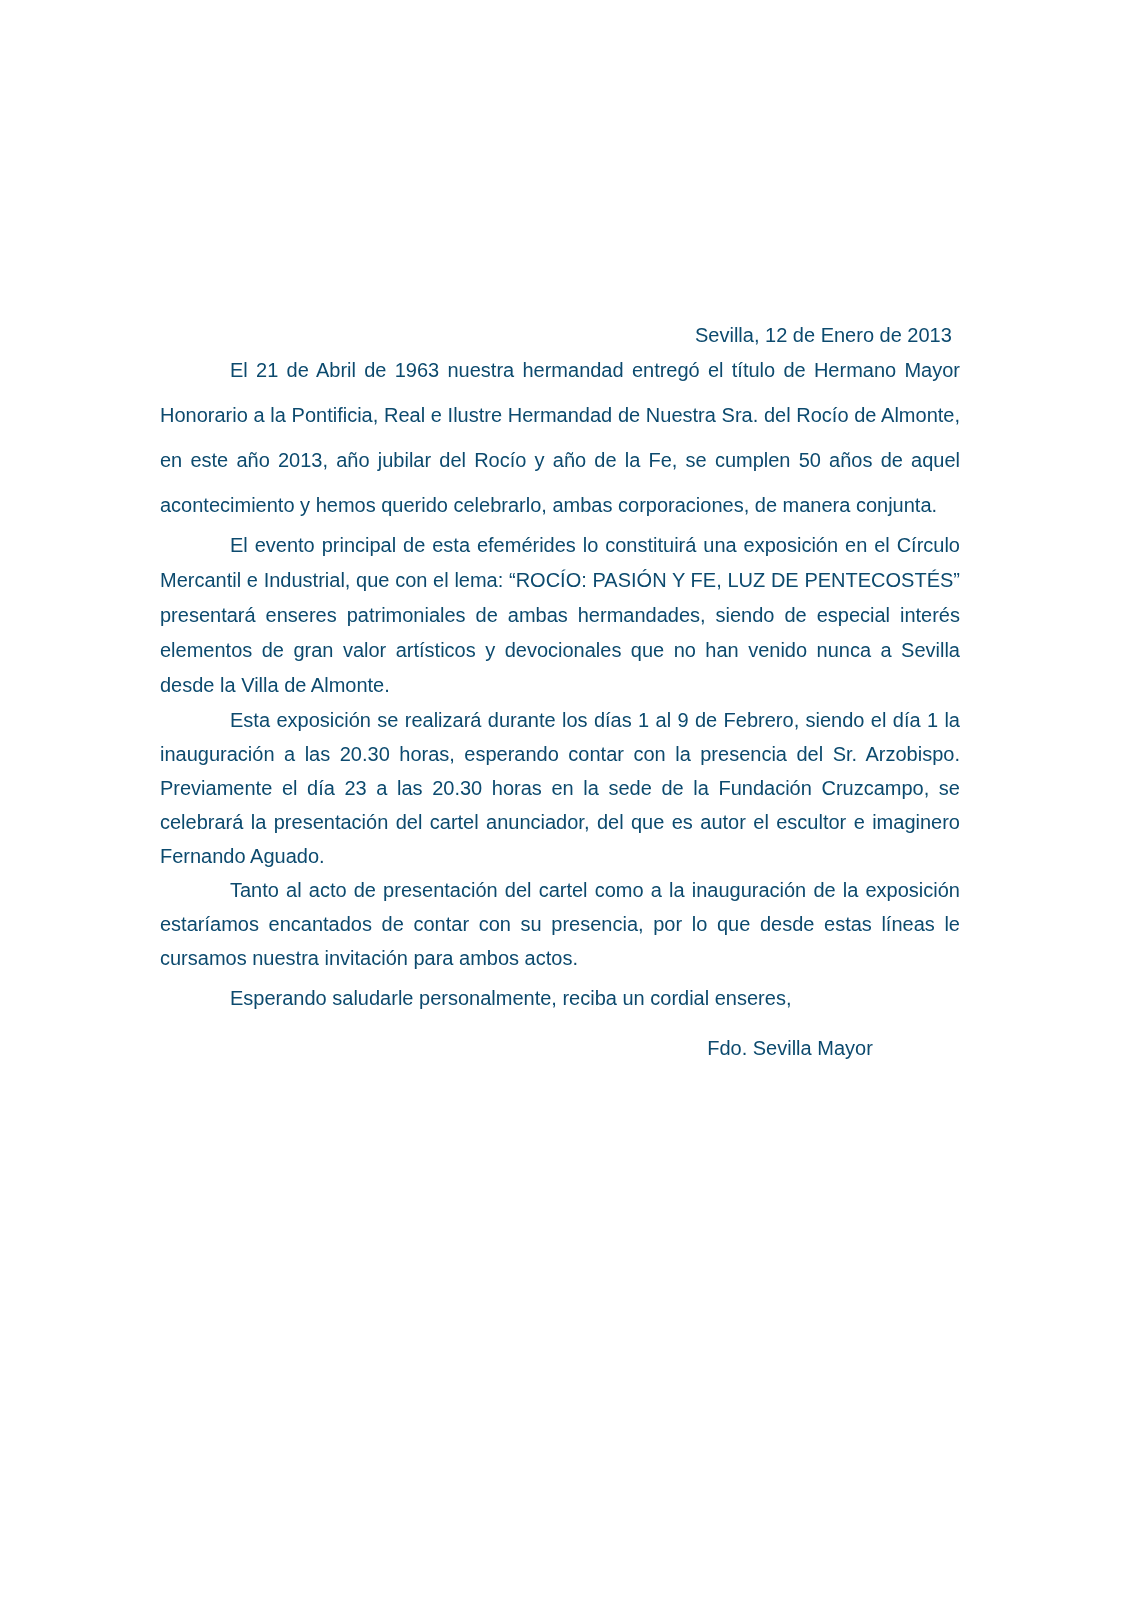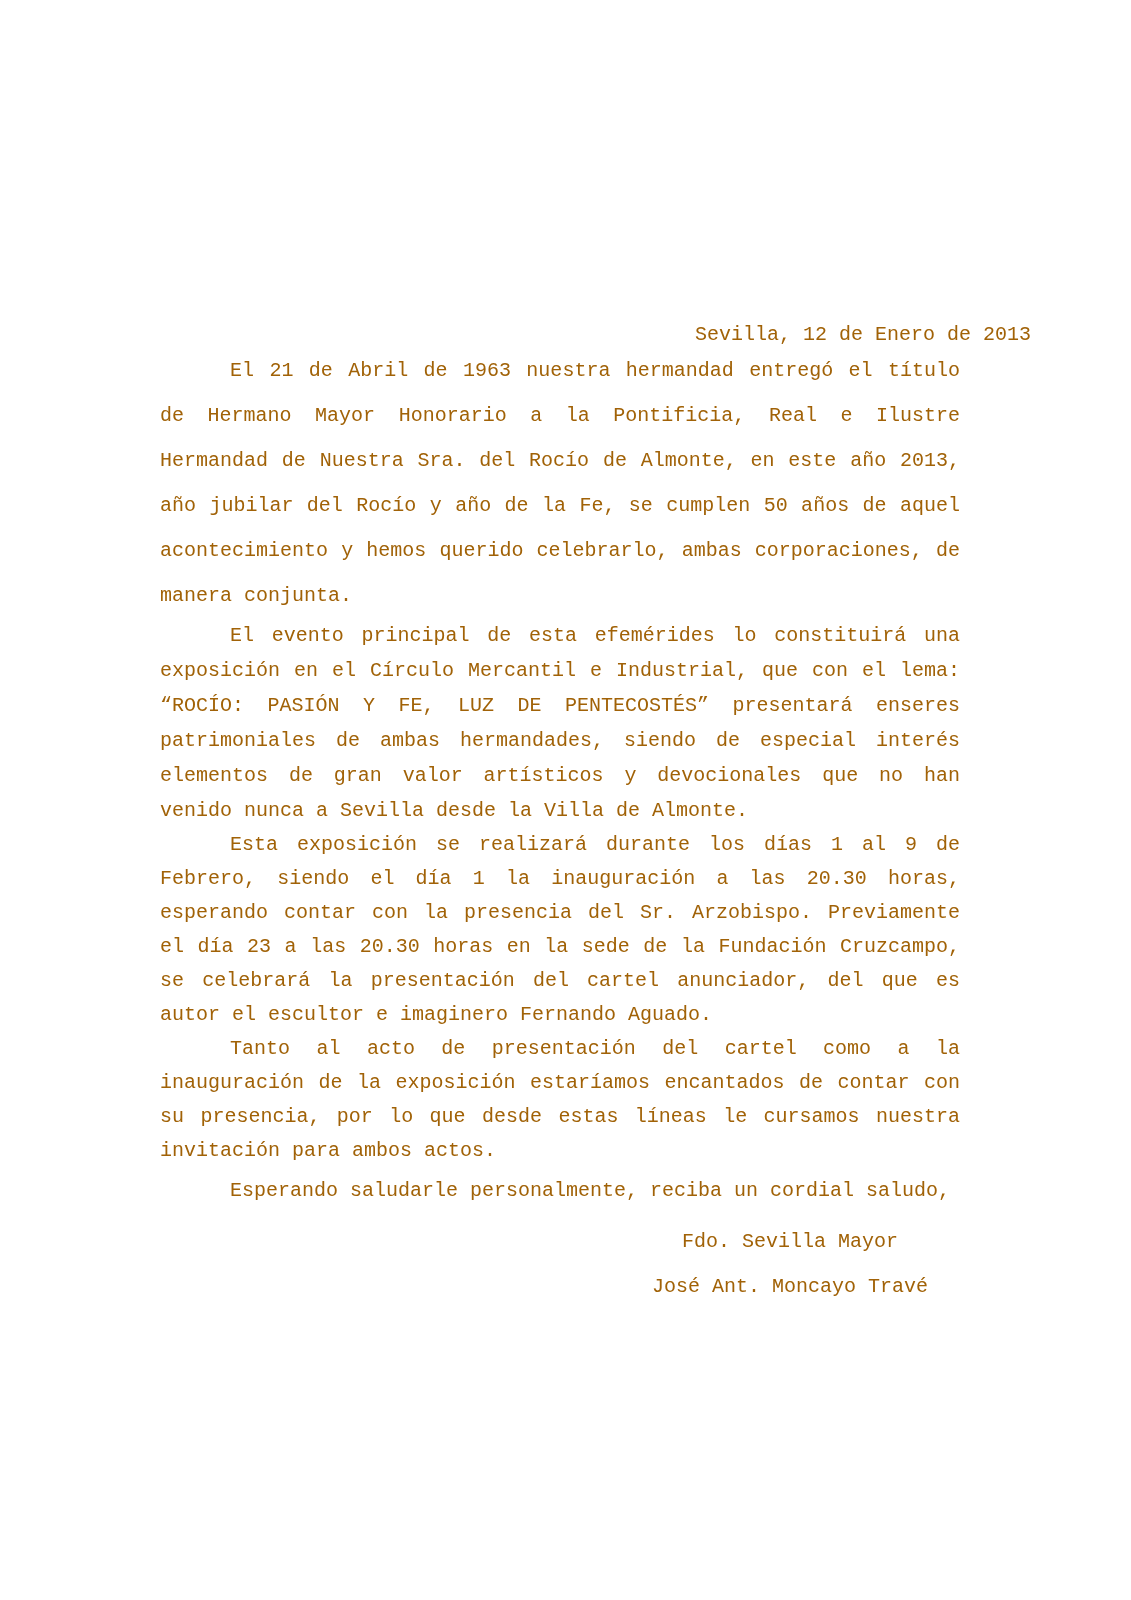--- a/index.html
+++ b/index.html
@@ -9,23 +9,23 @@
     background: #ffffff;
   }
   .page {
     position: relative;
     width: 1131px;
     height: 1600px;
     margin: 0 auto;
     background: #ffffff;
     box-sizing: border-box;
     padding: 322px 171px 0 160px;
-    font-family: Liberation Mono, monospace;
+    font-family: Liberation Sans, sans-serif;
     font-size: 20px;
-    color: #a16207;
+    color: #0c4a6e;
     overflow: hidden;
   }
   .date-line {
     margin: 0 0 0 535px;
     line-height: 26px;
     white-space: nowrap;
   }
   .salutation {
     margin: 73px 0 0 0;
     line-height: 26px;
@@ -77,20 +77,19 @@
 
 
   <p class="body-par par-1">El 21 de Abril de 1963 nuestra hermandad entregó el título de Hermano Mayor Honorario a la Pontificia, Real e Ilustre  Hermandad de Nuestra Sra. del Rocío de Almonte, en este año 2013, año jubilar del Rocío y año de la Fe, se cumplen 50 años de aquel acontecimiento y hemos querido celebrarlo, ambas corporaciones, de manera conjunta.</p>
 
   <p class="body-par par-2">El evento principal de esta efemérides lo constituirá una exposición en el Círculo Mercantil e Industrial, que con el lema: “ROCÍO: PASIÓN Y FE, LUZ DE PENTECOSTÉS”  presentará enseres patrimoniales de ambas hermandades, siendo de especial interés elementos de gran valor artísticos y devocionales que no han venido nunca a Sevilla desde la Villa de Almonte.</p>
 
   <p class="body-par par-3">Esta exposición se realizará durante los días 1 al 9 de Febrero, siendo el día 1 la inauguración a las 20.30 horas, esperando contar con la presencia del Sr. Arzobispo. Previamente el día 23 a las 20.30 horas en la sede de la Fundación Cruzcampo, se celebrará la presentación del cartel anunciador, del que es autor el escultor e imaginero Fernando Aguado.</p>
 
   <p class="body-par par-4">Tanto al acto de presentación del cartel como a la inauguración de la exposición estaríamos encantados de contar con su presencia, por lo que desde estas líneas le cursamos nuestra invitación para ambos actos.</p>
 
-  <p class="closing">Esperando saludarle personalmente, reciba un cordial saludo,</p>
+  <p class="closing">Esperando saludarle personalmente, reciba un cordial enseres,</p>
 
   <div class="signature-block">
     <p class="signature-title">Fdo. Sevilla Mayor</p>
-    <p class="signature-name">José Ant. Moncayo Travé</p>
   </div>
 
 </div>
 
 </body></html>

